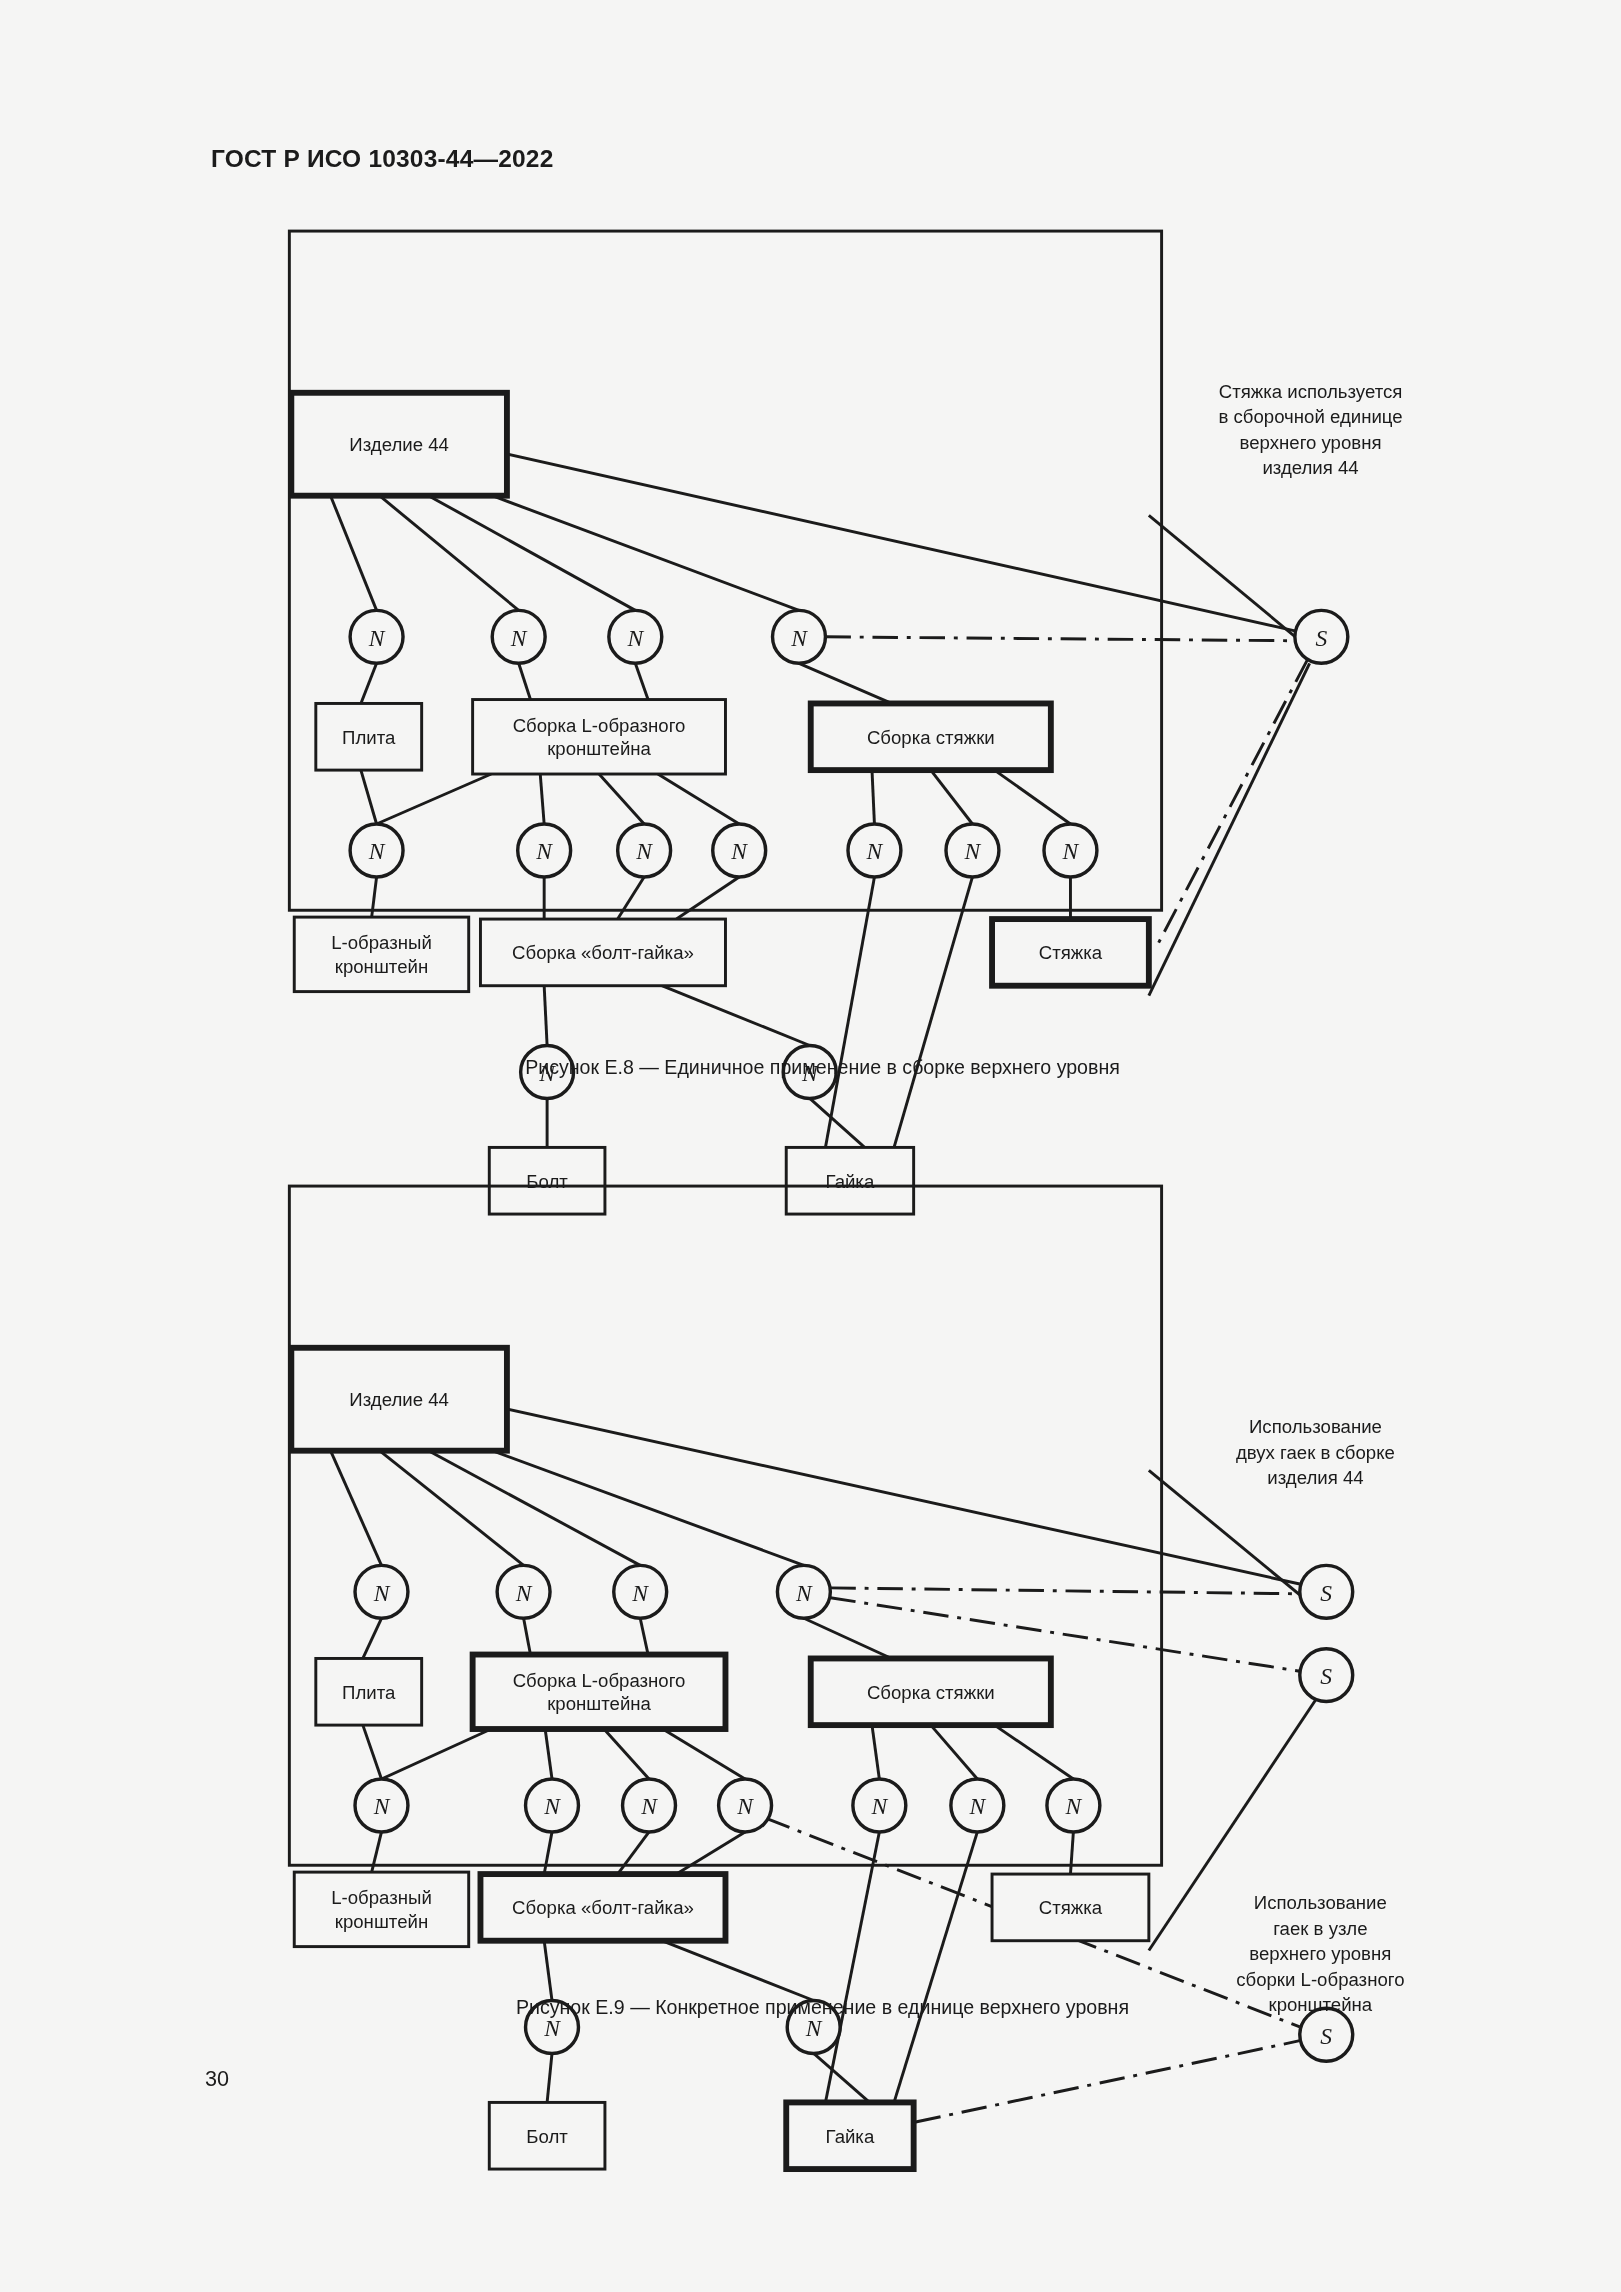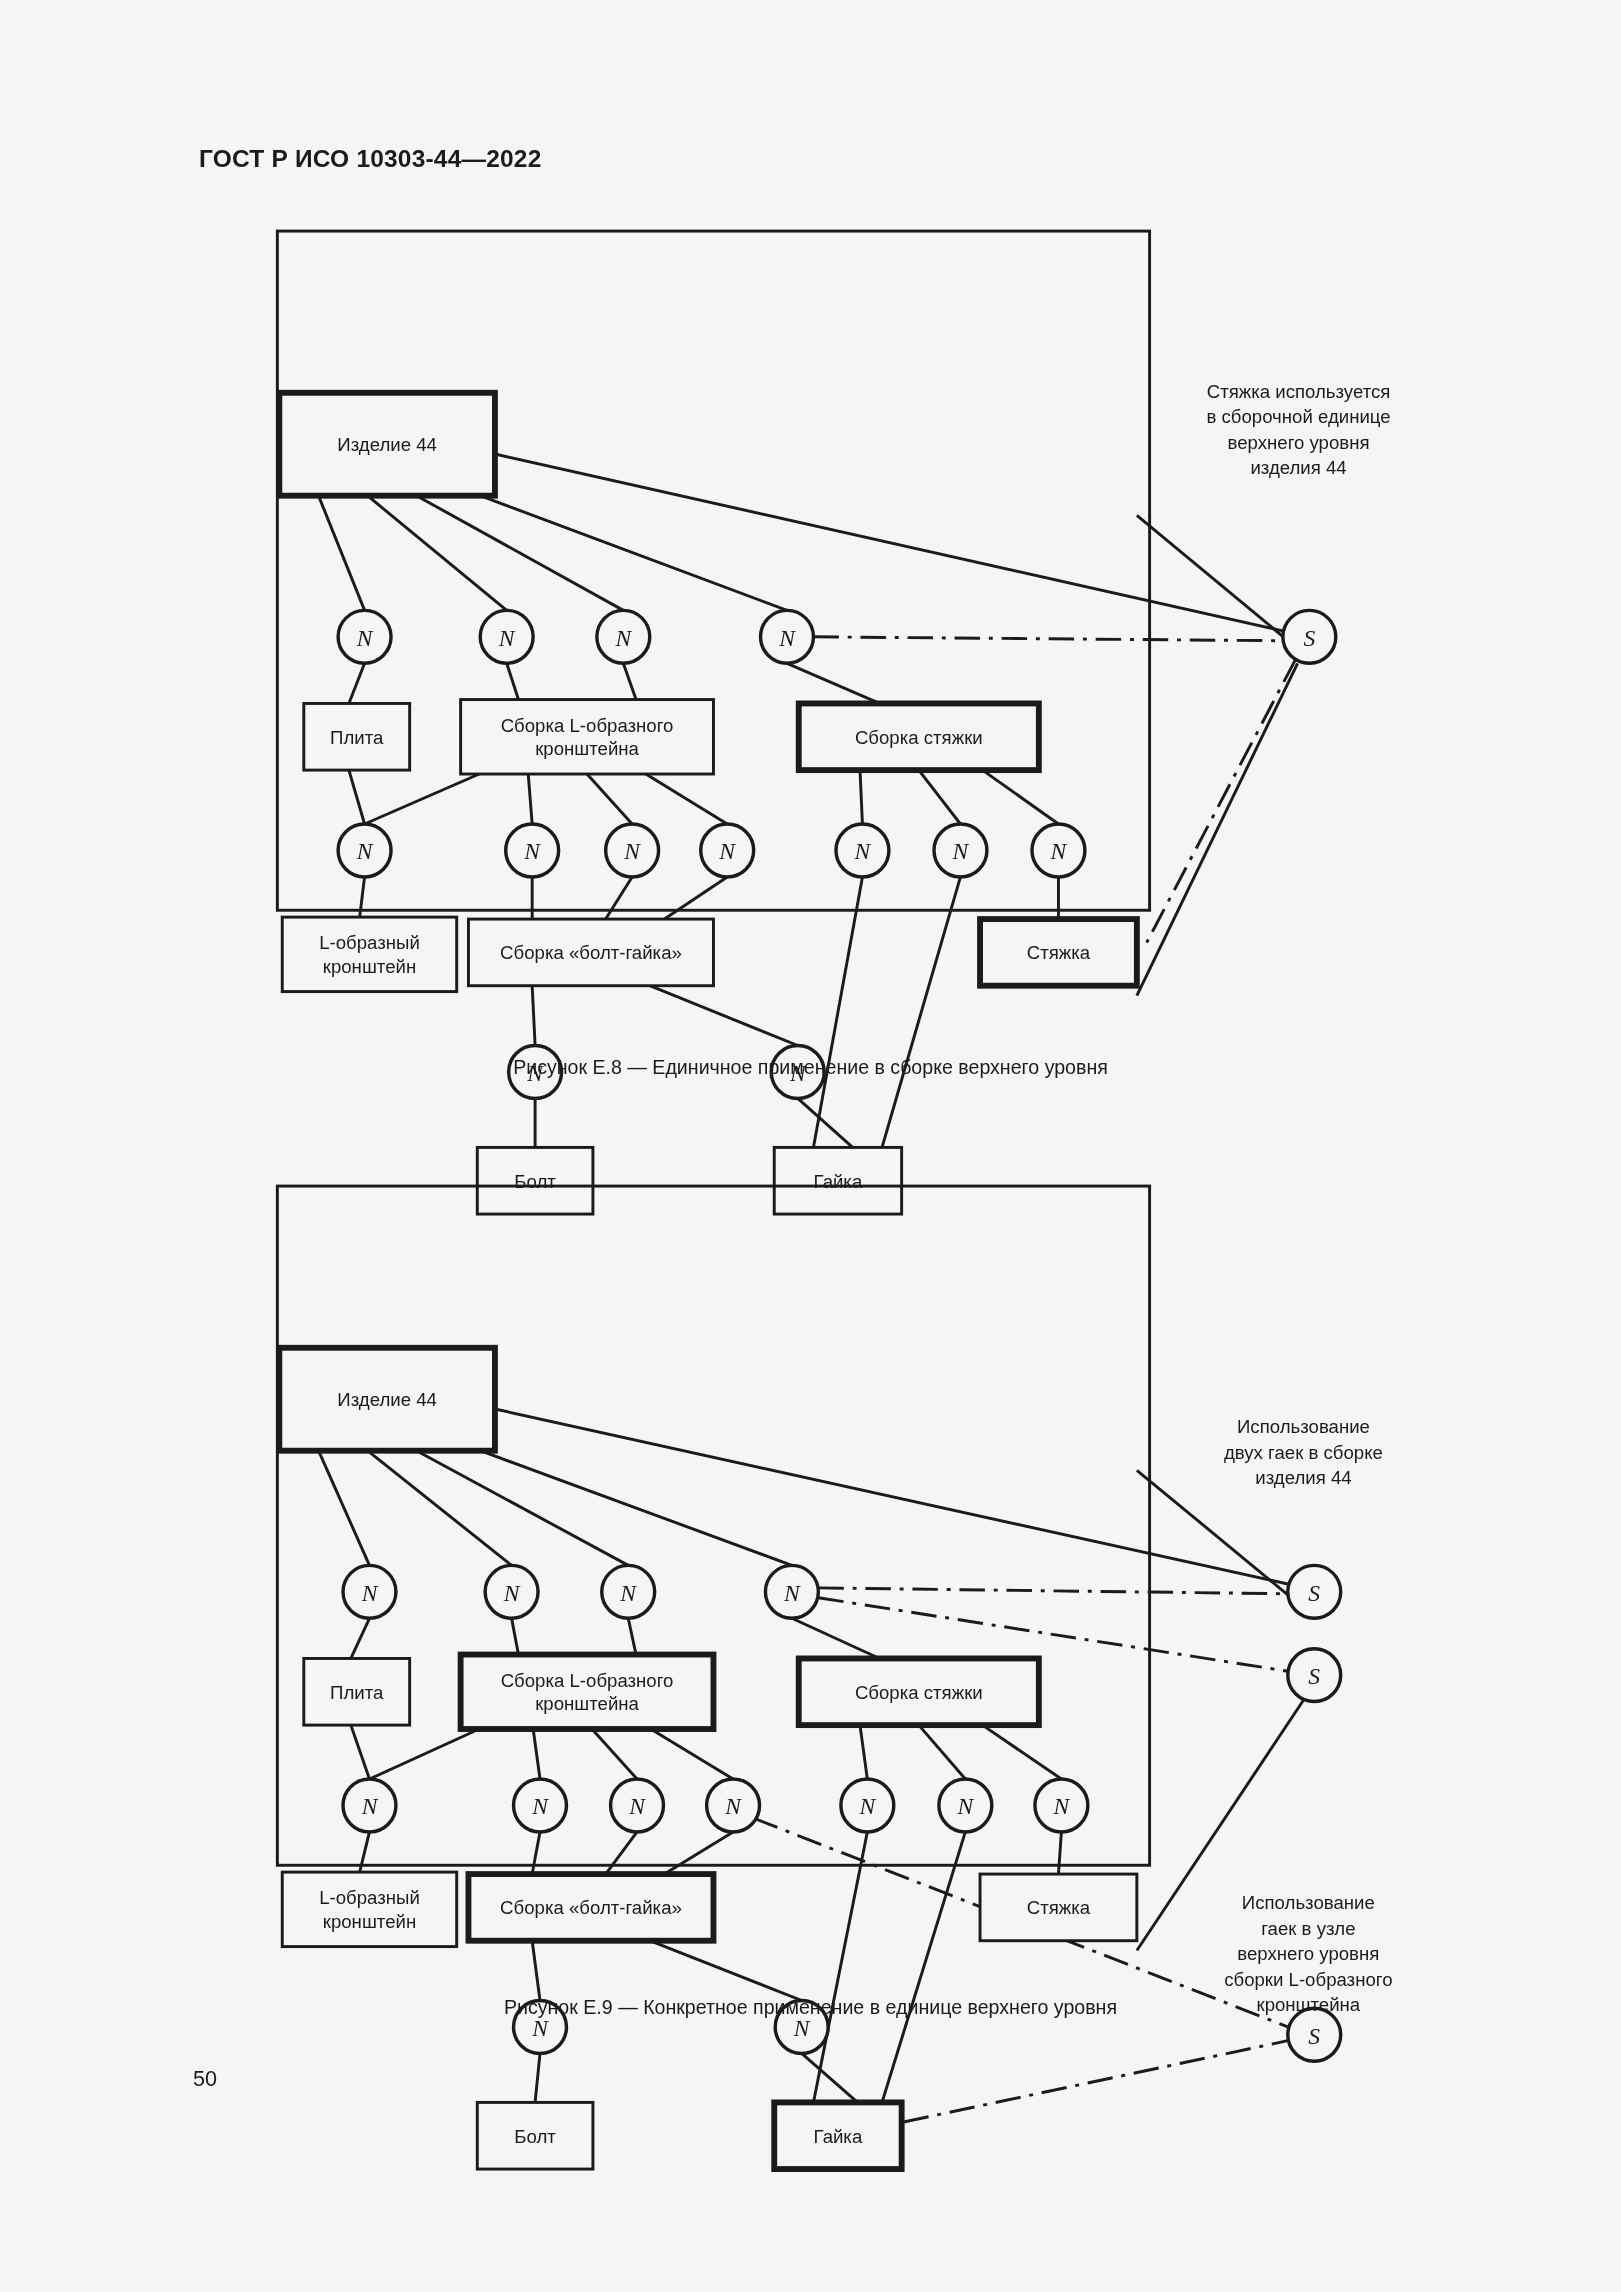--- a/index.html
+++ b/index.html
@@ -5,21 +5,21 @@
 <style>
   html,body{margin:0;padding:0;}
   body{
     width:1621px;height:2293px;
     background:#f5f5f4;
     font-family:"Liberation Sans","DejaVu Sans",sans-serif;
     color:#1b1b1b;
     position:relative;
     overflow:hidden;
   }
-  .page{position:absolute;inset:0;}
+  .page{position:absolute;inset:0;margin-left:12px;}
 
   .doc-header{
     position:absolute;left:199px;top:145px;
     font-size:24.5px;font-weight:bold;letter-spacing:0.2px;
     white-space:nowrap;
   }
 
   .figure-block{position:absolute;}
   #figure-e8{left:0;top:221px;width:1621px;height:863px;}
   #figure-e9{left:0;top:1176px;width:1621px;height:863px;}
@@ -357,16 +357,16 @@
           <text x="1335" y="748" class="annotation">Использование</text>
           <text x="1335" y="774" class="annotation">гаек в узле</text>
           <text x="1335" y="800" class="annotation">верхнего уровня</text>
           <text x="1335" y="826" class="annotation">сборки L-образного</text>
           <text x="1335" y="852" class="annotation">кронштейна</text>
         </g>
       </svg>
   </div>
   <div class="fig-caption" id="caption-e9">Рисунок Е.9 — Конкретное применение в единице верхнего уровня</div>
 
-  <div class="page-number">50</div>
+  <div class="page-number">30</div>
 
 </div>
 
 
 </body></html>

